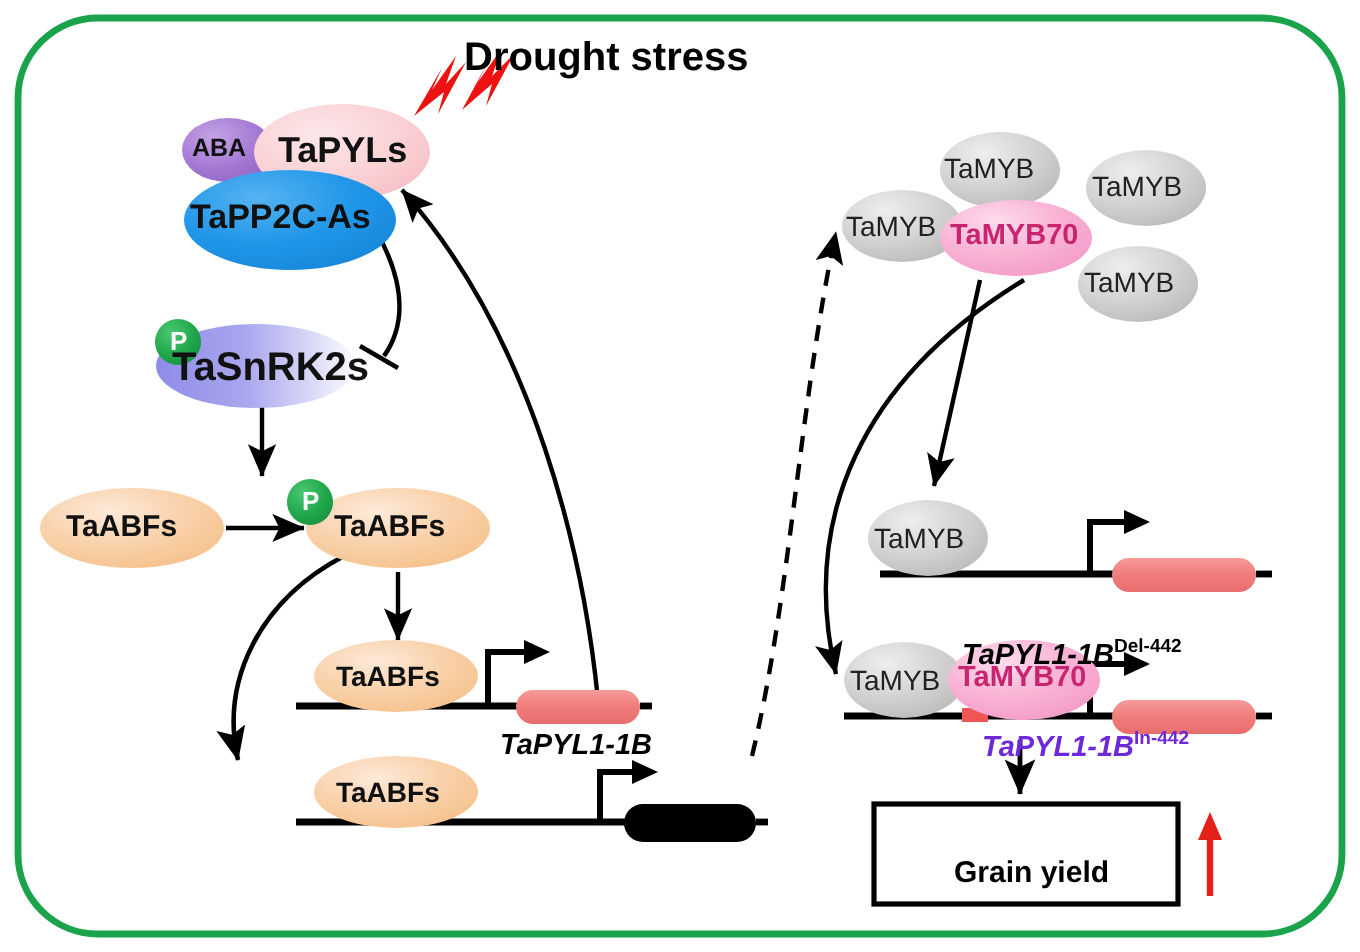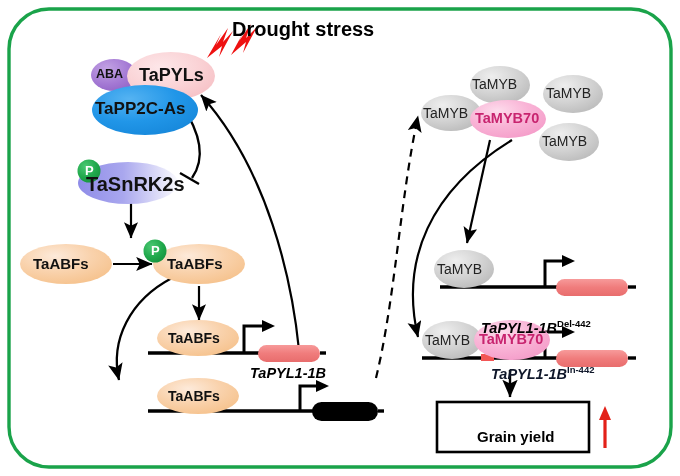--- a/index.html
+++ b/index.html
@@ -206,20 +206,20 @@
   <div class="lbl" style="left:437px;top:261px;font-size:14px;color:#222;">TaMYB</div>
 
   <div class="lbl" style="left:481px;top:293px;font-size:14.5px;font-weight:bold;font-style:italic;color:#000;margin-top:25px;">
     <span>TaPYL1-1B</span><sup style="font-size:9.5px;font-style:normal;">Del-442</sup>
   </div>
 
   <div class="lbl" style="left:425px;top:332px;font-size:14px;color:#222;">TaMYB</div>
 
   <div class="lbl" style="left:479px;top:331px;font-size:14.5px;color:#c8246f;font-weight:bold;">TaMYB70</div>
 
-  <div class="lbl" style="left:491px;top:364px;font-size:14.5px;font-weight:bold;font-style:italic;color:#0f172a;">
+  <div class="lbl" style="left:491px;top:364px;font-size:14.5px;font-weight:bold;font-style:italic;color:#6d28d9;">
     <span>TaPYL1-1B</span><sup style="font-size:9.5px;font-style:normal;">In-442</sup>
   </div>
 
 
   <div class="lbl" style="left:477px;top:428px;font-size:15px;font-weight:bold;color:#000;text-align:right;">Grain yield</div>
 
 </div>
 
 </body></html>

